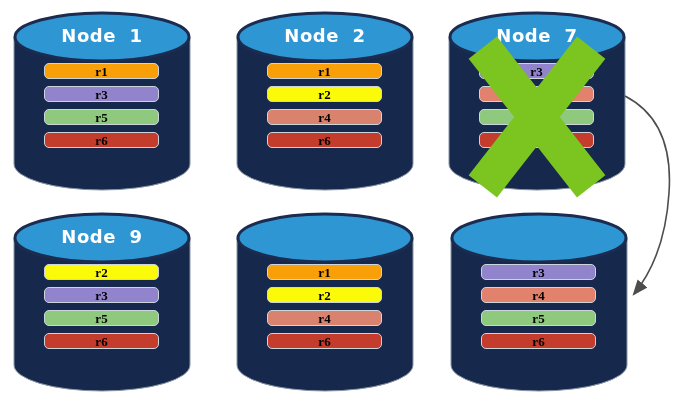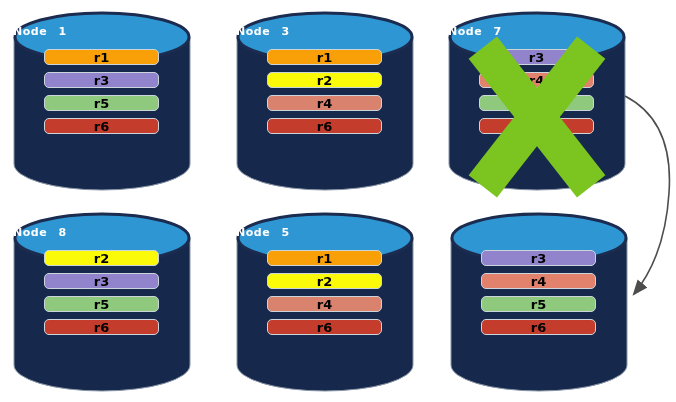--- a/index.html
+++ b/index.html
@@ -5,25 +5,25 @@
   html,body{margin:0;padding:0;background:#ffffff;}
   body{width:676px;height:402px;overflow:hidden;font-family:"DejaVu Sans","Liberation Sans",sans-serif;}
   .canvas{position:relative;width:676px;height:402px;background:#ffffff;}
 
   .node{position:absolute;width:178px;height:182px;}
   .node svg.cyl{position:absolute;left:0;top:0;overflow:visible;}
   .cyl-body{stroke:#8b97a8;stroke-width:1;}
   .cyl-top{stroke:#1b2c50;stroke-width:3;}
 
   .node-label{
-    position:absolute;left:0;top:14px;width:100%;text-align:left;
-    color:#ffffff;font-size:11px;font-weight:bold;word-spacing:7px;letter-spacing:.5px;
+    position:absolute;left:0;top:14px;width:100%;text-align:center;
+    color:#ffffff;font-size:18px;font-weight:bold;word-spacing:7px;letter-spacing:.5px;
   }
 
-  .bars{position:absolute;left:31px;top:38px;width:115px;}
+  .bars{position:absolute;left:31px;top:52px;width:115px;font-family:Liberation Serif, serif;}
   .bar{
     box-sizing:border-box;height:16px;margin-bottom:7px;border-radius:5px;
     border:1px solid #ccd4dc;display:flex;align-items:center;justify-content:center;
   }
   .bar span{font-size:13px;font-weight:bold;color:#000;line-height:1;}
 
   
   .x-mark{position:absolute;left:483px;top:48px;width:108px;height:138px;z-index:5;}
   .x-stroke{position:absolute;left:36px;top:-19px;width:36px;height:176px;}
   .x-stroke.a{transform:rotate(38deg);}
@@ -57,21 +57,21 @@
           <span>r6</span>
         </div>
     </div>
   </div>
 
   <div class="node" style="left:236px;top:11px">
     <svg class="cyl" width="178" height="182" viewBox="0 0 178 182">
       <path class="cyl-body" d="M1,26 L1,153 A88,26 0 0 0 177,153 L177,26 Z" fill="#16294d"></path>
       <ellipse class="cyl-top" cx="89" cy="26" rx="87" ry="24" fill="#2e96d3"></ellipse>
     </svg>
-    <div class="node-label">Node 3</div>
+    <div class="node-label">Node 2</div>
     <div class="bars">
       <div class="bar" style="background: rgb(249, 160, 8);">
           <span>r1</span>
         </div>
       <div class="bar" style="background: rgb(251, 251, 9);">
           <span>r2</span>
         </div>
       <div class="bar" style="background: rgb(217, 131, 111);">
           <span>r4</span>
         </div>
@@ -101,21 +101,21 @@
           <span>r6</span>
         </div>
     </div>
   </div>
 
   <div class="node" style="left:13px;top:212px">
     <svg class="cyl" width="178" height="182" viewBox="0 0 178 182">
       <path class="cyl-body" d="M1,26 L1,153 A88,26 0 0 0 177,153 L177,26 Z" fill="#16294d"></path>
       <ellipse class="cyl-top" cx="89" cy="26" rx="87" ry="24" fill="#2e96d3"></ellipse>
     </svg>
-    <div class="node-label">Node 8</div>
+    <div class="node-label">Node 9</div>
     <div class="bars">
       <div class="bar" style="background: rgb(251, 251, 9);">
           <span>r2</span>
         </div>
       <div class="bar" style="background: rgb(145, 131, 204);">
           <span>r3</span>
         </div>
       <div class="bar" style="background: rgb(143, 201, 126);">
           <span>r5</span>
         </div>
@@ -123,21 +123,20 @@
           <span>r6</span>
         </div>
     </div>
   </div>
 
   <div class="node" style="left:236px;top:212px">
     <svg class="cyl" width="178" height="182" viewBox="0 0 178 182">
       <path class="cyl-body" d="M1,26 L1,153 A88,26 0 0 0 177,153 L177,26 Z" fill="#16294d"></path>
       <ellipse class="cyl-top" cx="89" cy="26" rx="87" ry="24" fill="#2e96d3"></ellipse>
     </svg>
-    <div class="node-label">Node 5</div>
     <div class="bars">
       <div class="bar" style="background: rgb(249, 160, 8);">
           <span>r1</span>
         </div>
       <div class="bar" style="background: rgb(251, 251, 9);">
           <span>r2</span>
         </div>
       <div class="bar" style="background: rgb(217, 131, 111);">
           <span>r4</span>
         </div>

